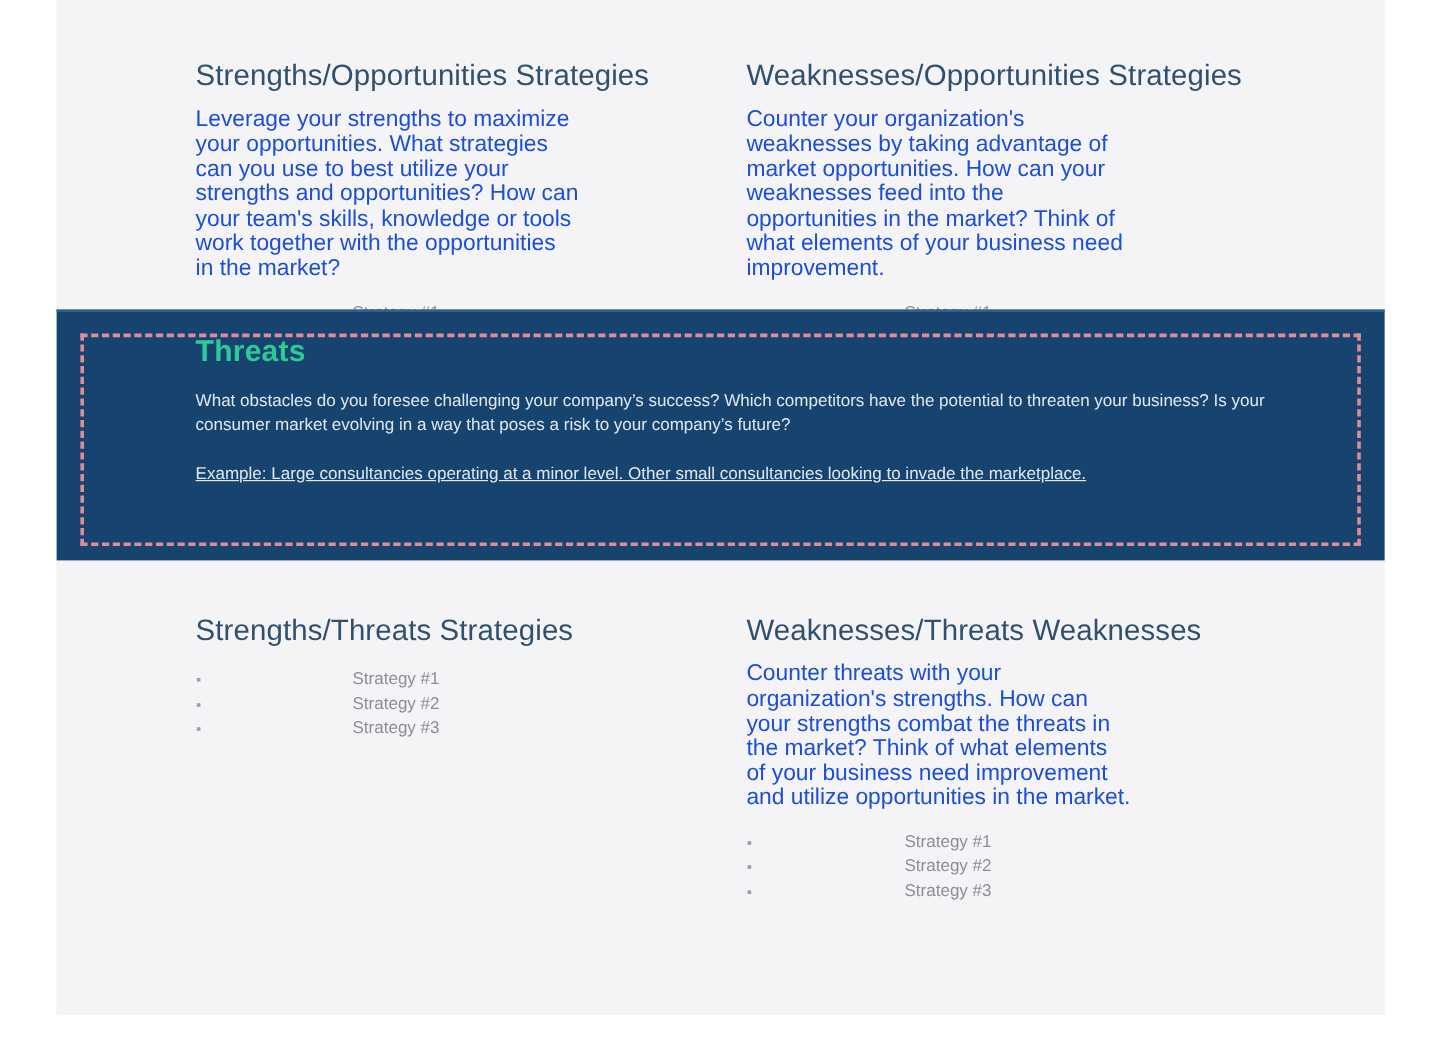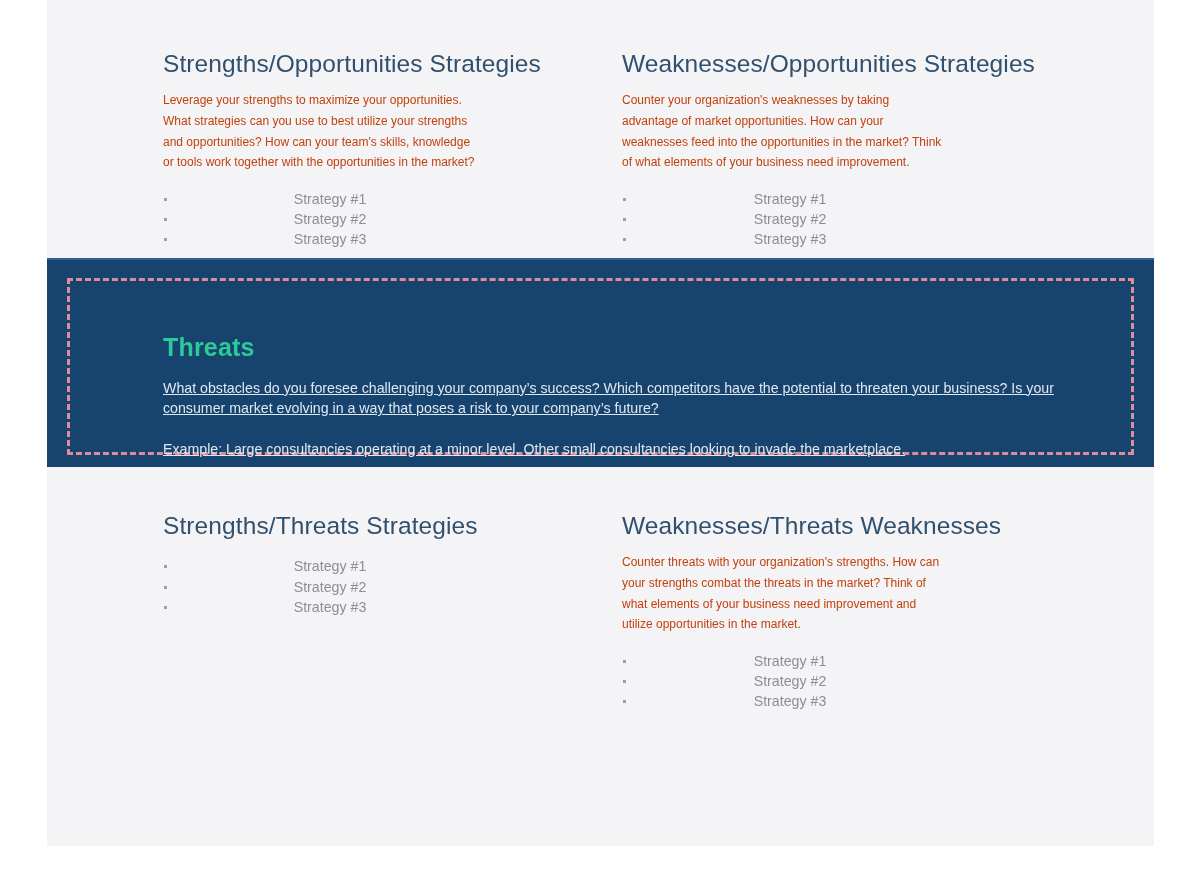--- a/index.html
+++ b/index.html
@@ -39,22 +39,22 @@
   .sect-title {
     color: #31506e;
     font-size: 24.5px;
     font-weight: 400;
     line-height: 1.2;
     letter-spacing: 0.1px;
     margin: 0 0 12px 0;
     white-space: nowrap;
   }
   .sect-body {
-    color: #c2410c;
-    font-size: 12px;
+    color: #1d4ed8;
+    font-size: 19px;
     line-height: 20.6px;
     margin: 0;
   }
   .sect-list {
     list-style: none;
     margin: 16px 0 0 0;
     padding: 0;
   }
   .sect-list li {
     color: #8b8e93;
@@ -93,36 +93,35 @@
     top: 18px;
     right: 20px;
     bottom: 12px;
     border: 3px dashed #e08b98;
     pointer-events: none;
   }
   .threats-inner {
     position: relative;
     padding-left: 116px;
     padding-right: 80px;
-    padding-top: 74px;
+    padding-top: 20px;
   }
   .threats-title {
     color: #2ec998;
     font-size: 25px;
     font-weight: 700;
     letter-spacing: 0.2px;
     line-height: 1.1;
     margin: 0 0 16px 0;
   }
   .threats-body {
     color: #dfe7ef;
     font-size: 14.2px;
     line-height: 20.6px;
     margin: 0;
-    text-decoration: underline;
   }
   .threats-example {
     color: #dfe7ef;
     font-size: 14.2px;
     line-height: 20.6px;
     margin: 20px 0 0 0;
     text-decoration: underline;
   }
 
   

